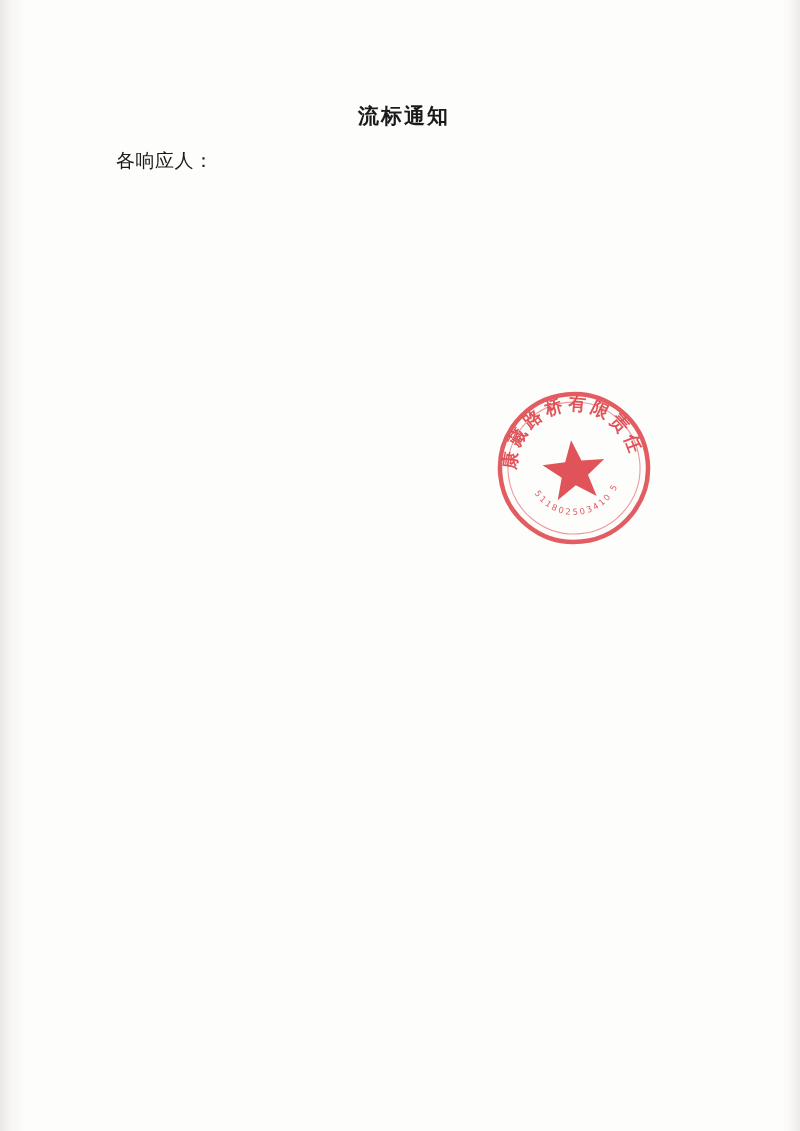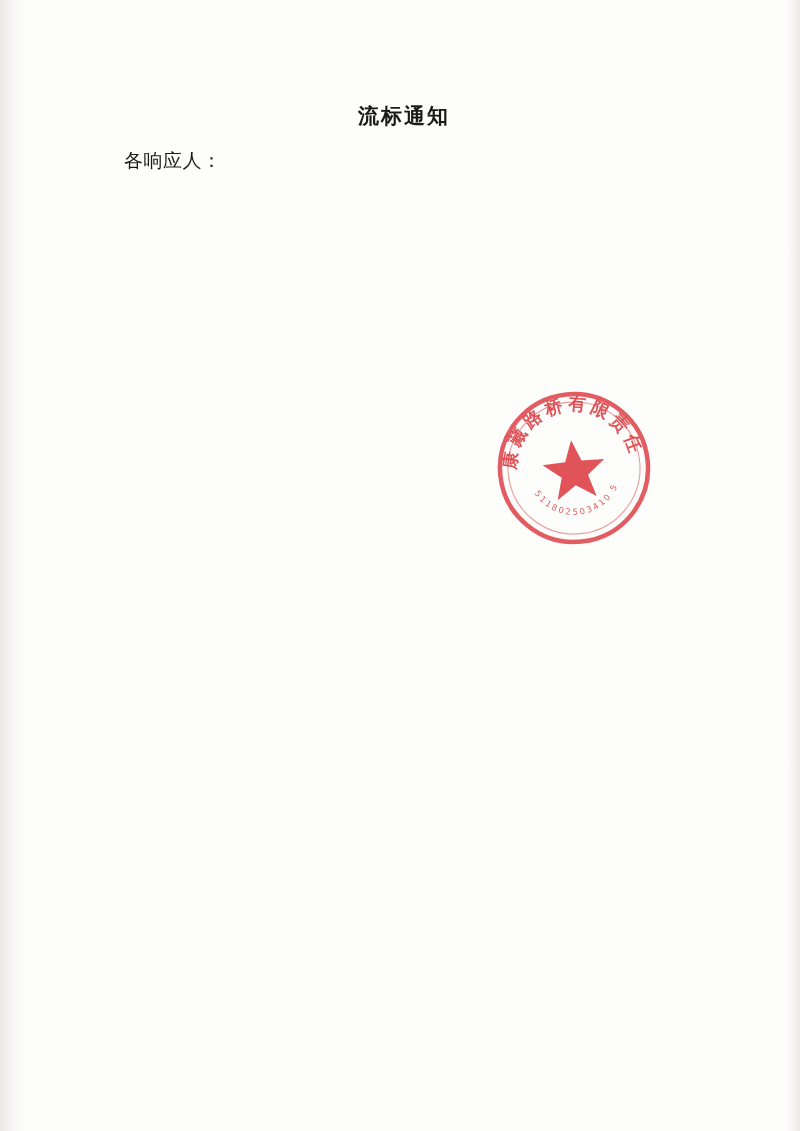--- a/index.html
+++ b/index.html
@@ -57,21 +57,20 @@
   }
 
   .salutation {
     position: absolute;
     left: 90px;
     top: 148px;
     font-family: "DejaVu Serif", serif;
     font-size: 19px;
     color: #1a1a1a;
     letter-spacing: 0.5px;
-    margin-left: 8px;
   }
 
   .body-text {
     position: absolute;
     left: 90px;
     top: 192px;
     width: 578px;
     font-family: "DejaVu Serif", serif;
     font-size: 18.5px;
     line-height: 43px;

